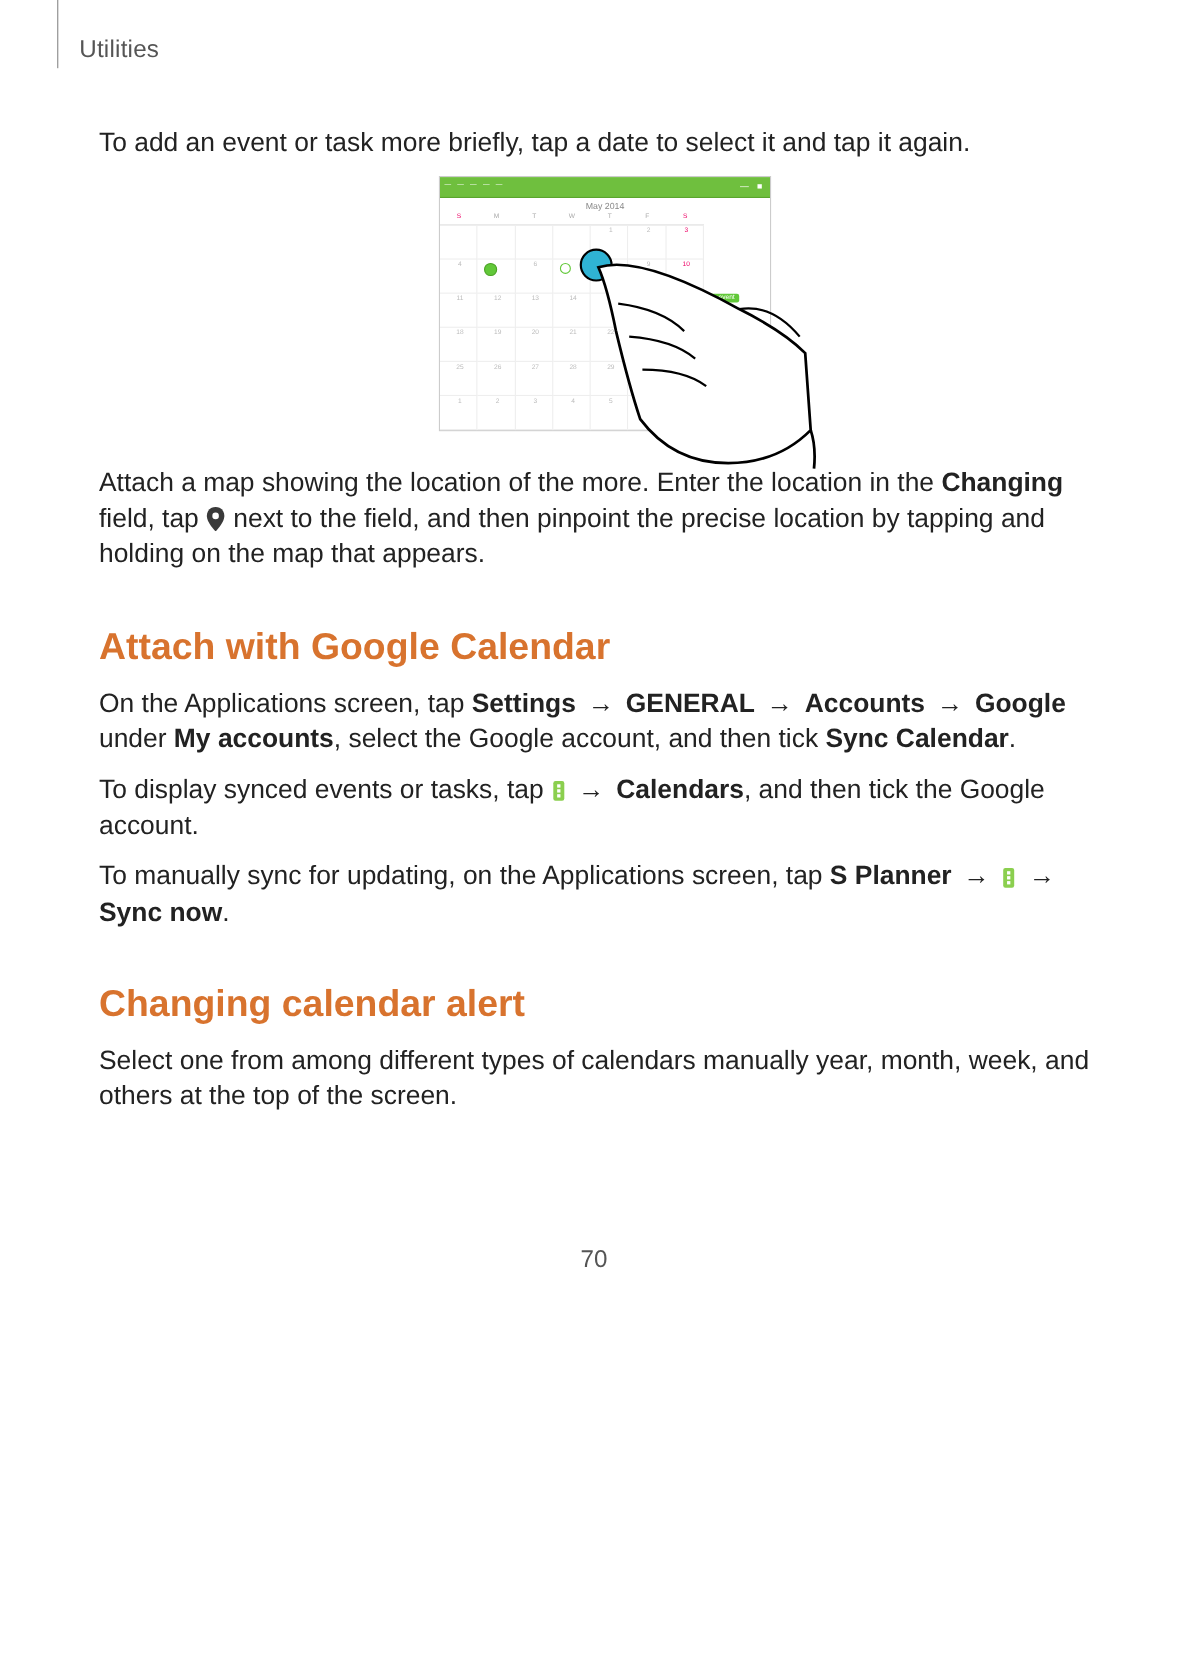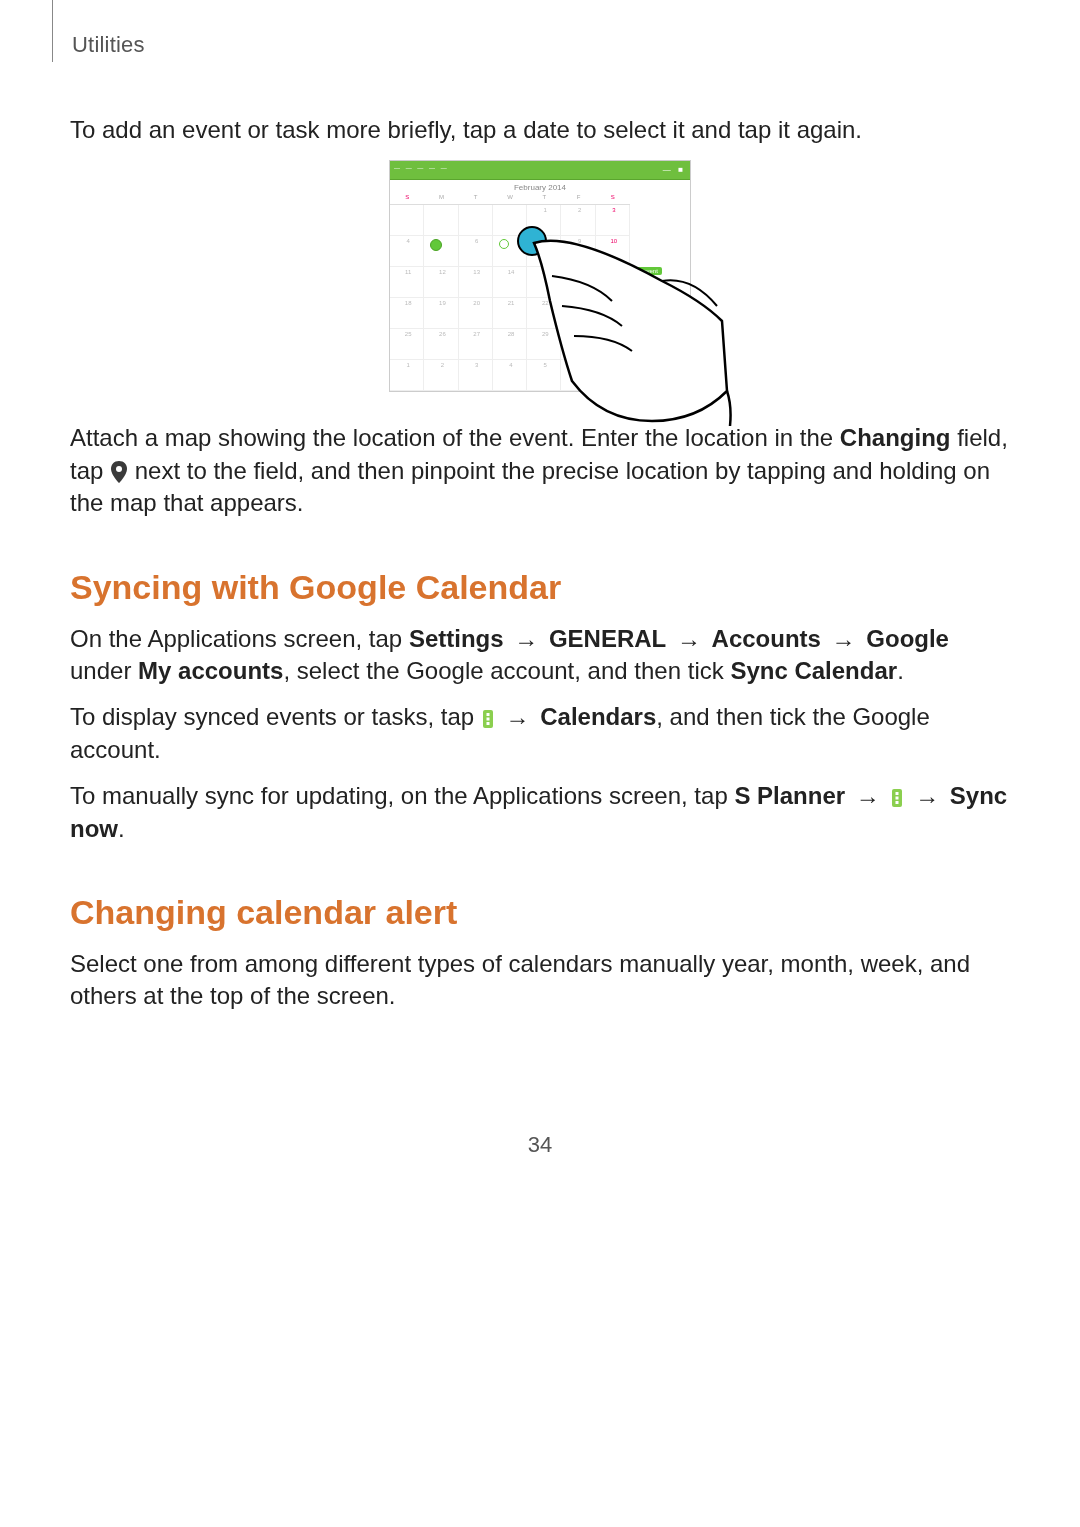--- a/index.html
+++ b/index.html
@@ -29,20 +29,21 @@
   .section-label {
     position: absolute;
     top: 32px;
     left: 72px;
     font-size: 22px;
     color: #555;
     letter-spacing: 0.2px;
   }
   .content {
     margin-top: 80px;
+    margin-left: 20px;
   }
   p.body {
     font-size: 24px;
     line-height: 1.35;
     margin: 0 0 14px 0;
     color: #222;
   }
   h2.subhead {
     font-size: 34px;
     font-weight: 700;
@@ -146,21 +147,21 @@
 
   <div class="content">
     <p class="body">To add an event or task more briefly, tap a date to select it and tap it again.</p>
 
     <div class="figure-wrap">
       <div class="figure">
         <div class="tabs">
           <span class="labels">— — — — —</span>
           <span class="dots">— &nbsp;■</span>
         </div>
-        <div class="month">February 2014</div>
+        <div class="month">May 2014</div>
         <div class="dowbar">
           <span class="red">S</span>
           <span>M</span>
           <span>T</span>
           <span>W</span>
           <span>T</span>
           <span>F</span>
           <span class="red">S</span>
         </div>
         <div class="grid">
@@ -217,29 +218,29 @@
           <path d="M 50 85 Q 90 88 110 105" fill="none" stroke="#000" stroke-width="2"></path>
           <path d="M 62 115 Q 100 115 120 130" fill="none" stroke="#000" stroke-width="2"></path>
           <path d="M 215 170 Q 220 185 218 205" fill="none" stroke="#000" stroke-width="2.5"></path>
           <path d="M 150 60 Q 180 55 205 85" fill="none" stroke="#000" stroke-width="2"></path>
         </svg>
       </div>
     </div>
 
 
     <p class="body">
-      <span>Attach a map showing the location of the event. Enter the location in the </span><span class="bold">Changing</span><span> field, tap </span>
+      <span>Attach a map showing the location of the more. Enter the location in the </span><span class="bold">Changing</span><span> field, tap </span>
       <svg class="inline-icon" width="18" height="22" viewBox="0 0 18 22">
         <path d="M9 0 C4 0 1 3.5 1 8 C1 14 9 22 9 22 C9 22 17 14 17 8 C17 3.5 14 0 9 0 Z" fill="#3a3a3a"></path>
         <circle cx="9" cy="8" r="3" fill="#fff"></circle>
       </svg>
       <span> next to the field, and then pinpoint the precise location by tapping and holding on the map that appears.</span>
     </p>
 
-    <h2 class="subhead">Syncing with Google Calendar</h2>
+    <h2 class="subhead">Attach with Google Calendar</h2>
 
     <p class="body">
       <span>On the Applications screen, tap </span><span class="bold">Settings</span><span class="arrow"> → </span><span class="bold">GENERAL</span><span class="arrow"> → </span><span class="bold">Accounts</span><span class="arrow"> → </span><span class="bold">Google</span><span> under </span><span class="bold">My accounts</span><span>, select the Google account, and then tick </span><span class="bold">Sync Calendar</span><span>.</span>
     </p>
 
     <p class="body">
       <span>To display synced events or tasks, tap </span>
       <svg class="inline-icon" width="14" height="20" viewBox="0 0 14 20">
         <rect x="2" y="1" width="10" height="18" rx="2" fill="#8bcf4f"></rect>
         <rect x="5.5" y="4" width="3" height="3" fill="#fff"></rect>
@@ -258,14 +259,14 @@
         <rect x="5.5" y="13" width="3" height="3" fill="#fff"></rect>
       </svg>
       <span class="arrow"> → </span><span class="bold">Sync now</span><span>.</span>
     </p>
 
     <h2 class="subhead">Changing calendar alert</h2>
 
     <p class="body">Select one from among different types of calendars manually year, month, week, and others at the top of the screen.</p>
   </div>
 
-  <div class="page-num">34</div>
+  <div class="page-num">70</div>
 </div>
 
 </body></html>

